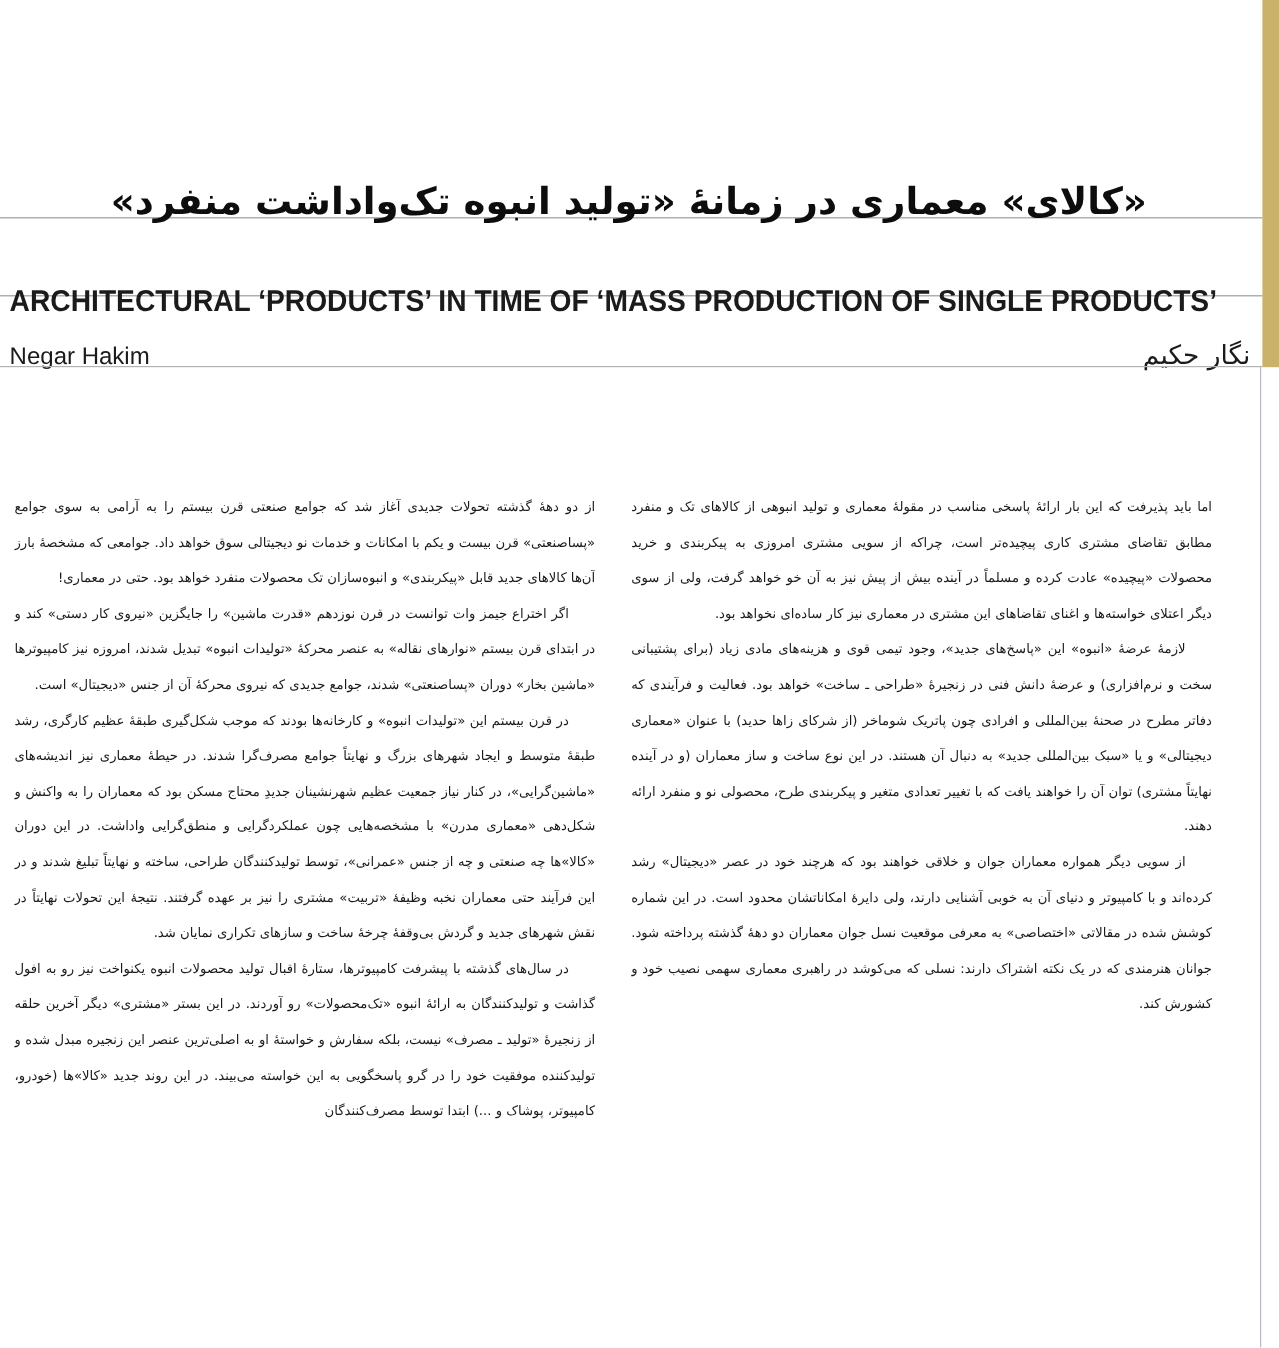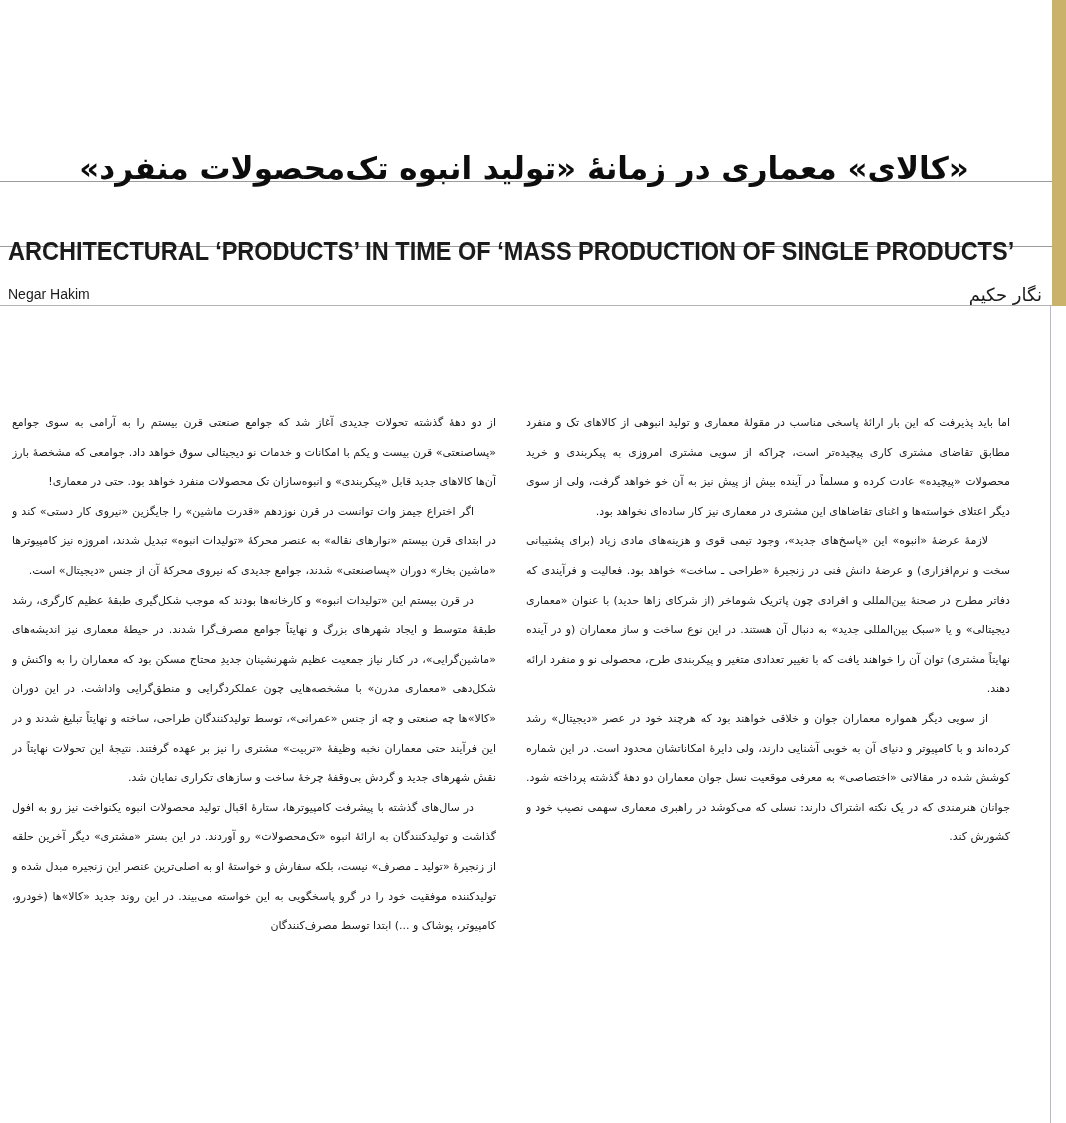--- a/index.html
+++ b/index.html
@@ -95,30 +95,30 @@
     left: 0;
     right: 18px;
     height: 22px;
   }
   .byline-en {
     position: absolute;
     left: 8px;
     top: 0;
     direction: ltr;
     font-family: "Liberation Sans", "DejaVu Sans", sans-serif;
-    font-size: 14px;
+    font-size: 20px;
     color: #1b1b1b;
   }
   .byline-fa {
     position: absolute;
     right: 6px;
     top: -2px;
     direction: rtl;
     font-family: "DejaVu Sans", "Liberation Sans", sans-serif;
-    font-size: 18px;
+    font-size: 22px;
     color: #1b1b1b;
   }
 
   
   .body-cols {
     position: absolute;
     top: 408px;
     left: 0;
     right: 0;
     bottom: 0;
@@ -154,21 +154,21 @@
 </head>
 <body>
 
 <div class="gold-bar"></div>
 <div class="margin-rule"></div>
 
 <header class="header">
 
   <div class="rule rule-1"></div>
 
-  <h1 class="title-fa" style="font-size: 31px;">«کالای» معماری در زمانهٔ «تولید انبوه تک‌محصولات منفرد»</h1>
+  <h1 class="title-fa" style="font-size: 31px;">«کالای» معماری در زمانهٔ «تولید انبوه تک‌واداشت منفرد»</h1>
 
   <div class="rule rule-2"></div>
 
   <h2 class="title-en" style="font-size: 25px;">ARCHITECTURAL ‘PRODUCTS’ IN TIME OF ‘MASS PRODUCTION OF SINGLE PRODUCTS’</h2>
 
   <div class="byline">
     <span class="byline-en">Negar Hakim</span>
     <span class="byline-fa">نگار حکیم</span>
   </div>
 

